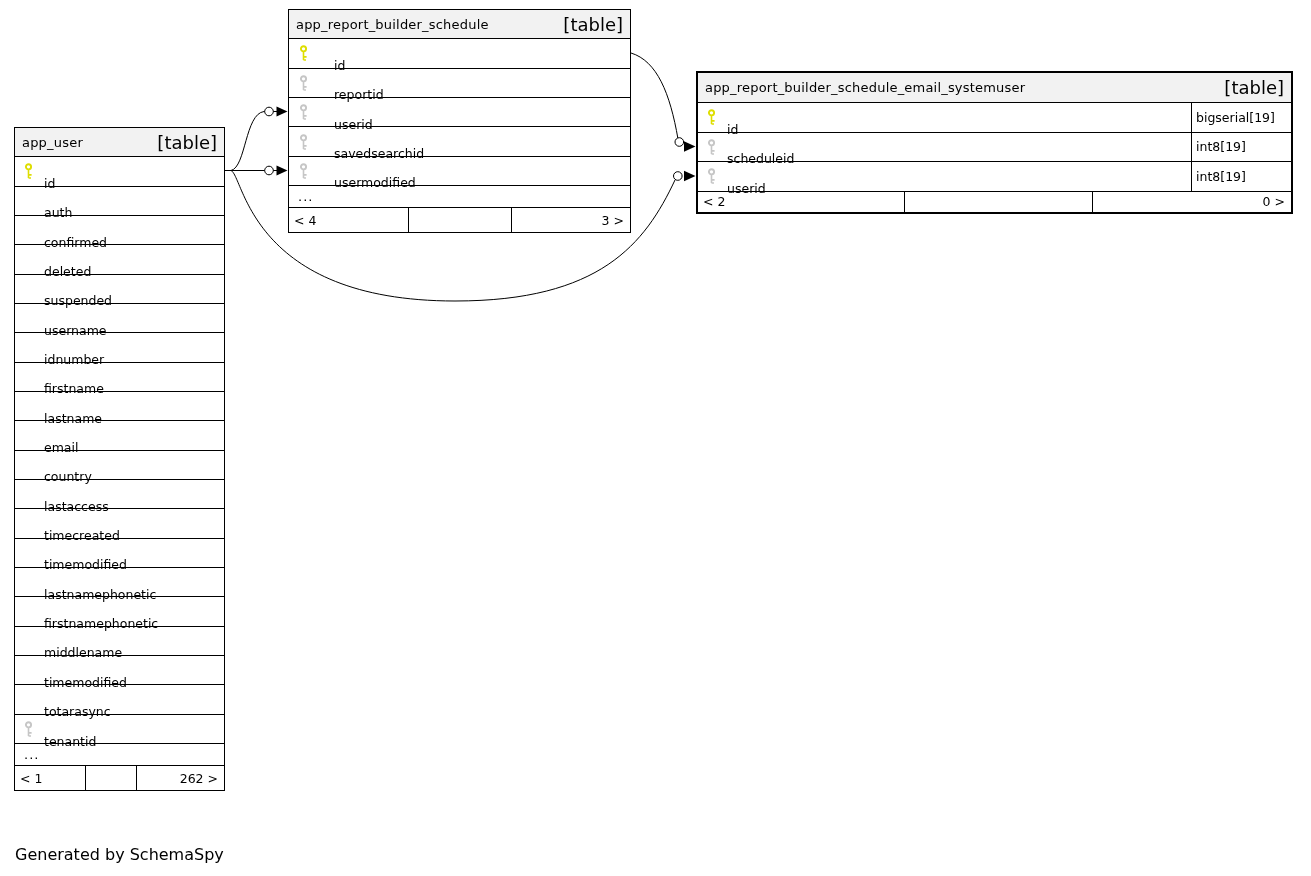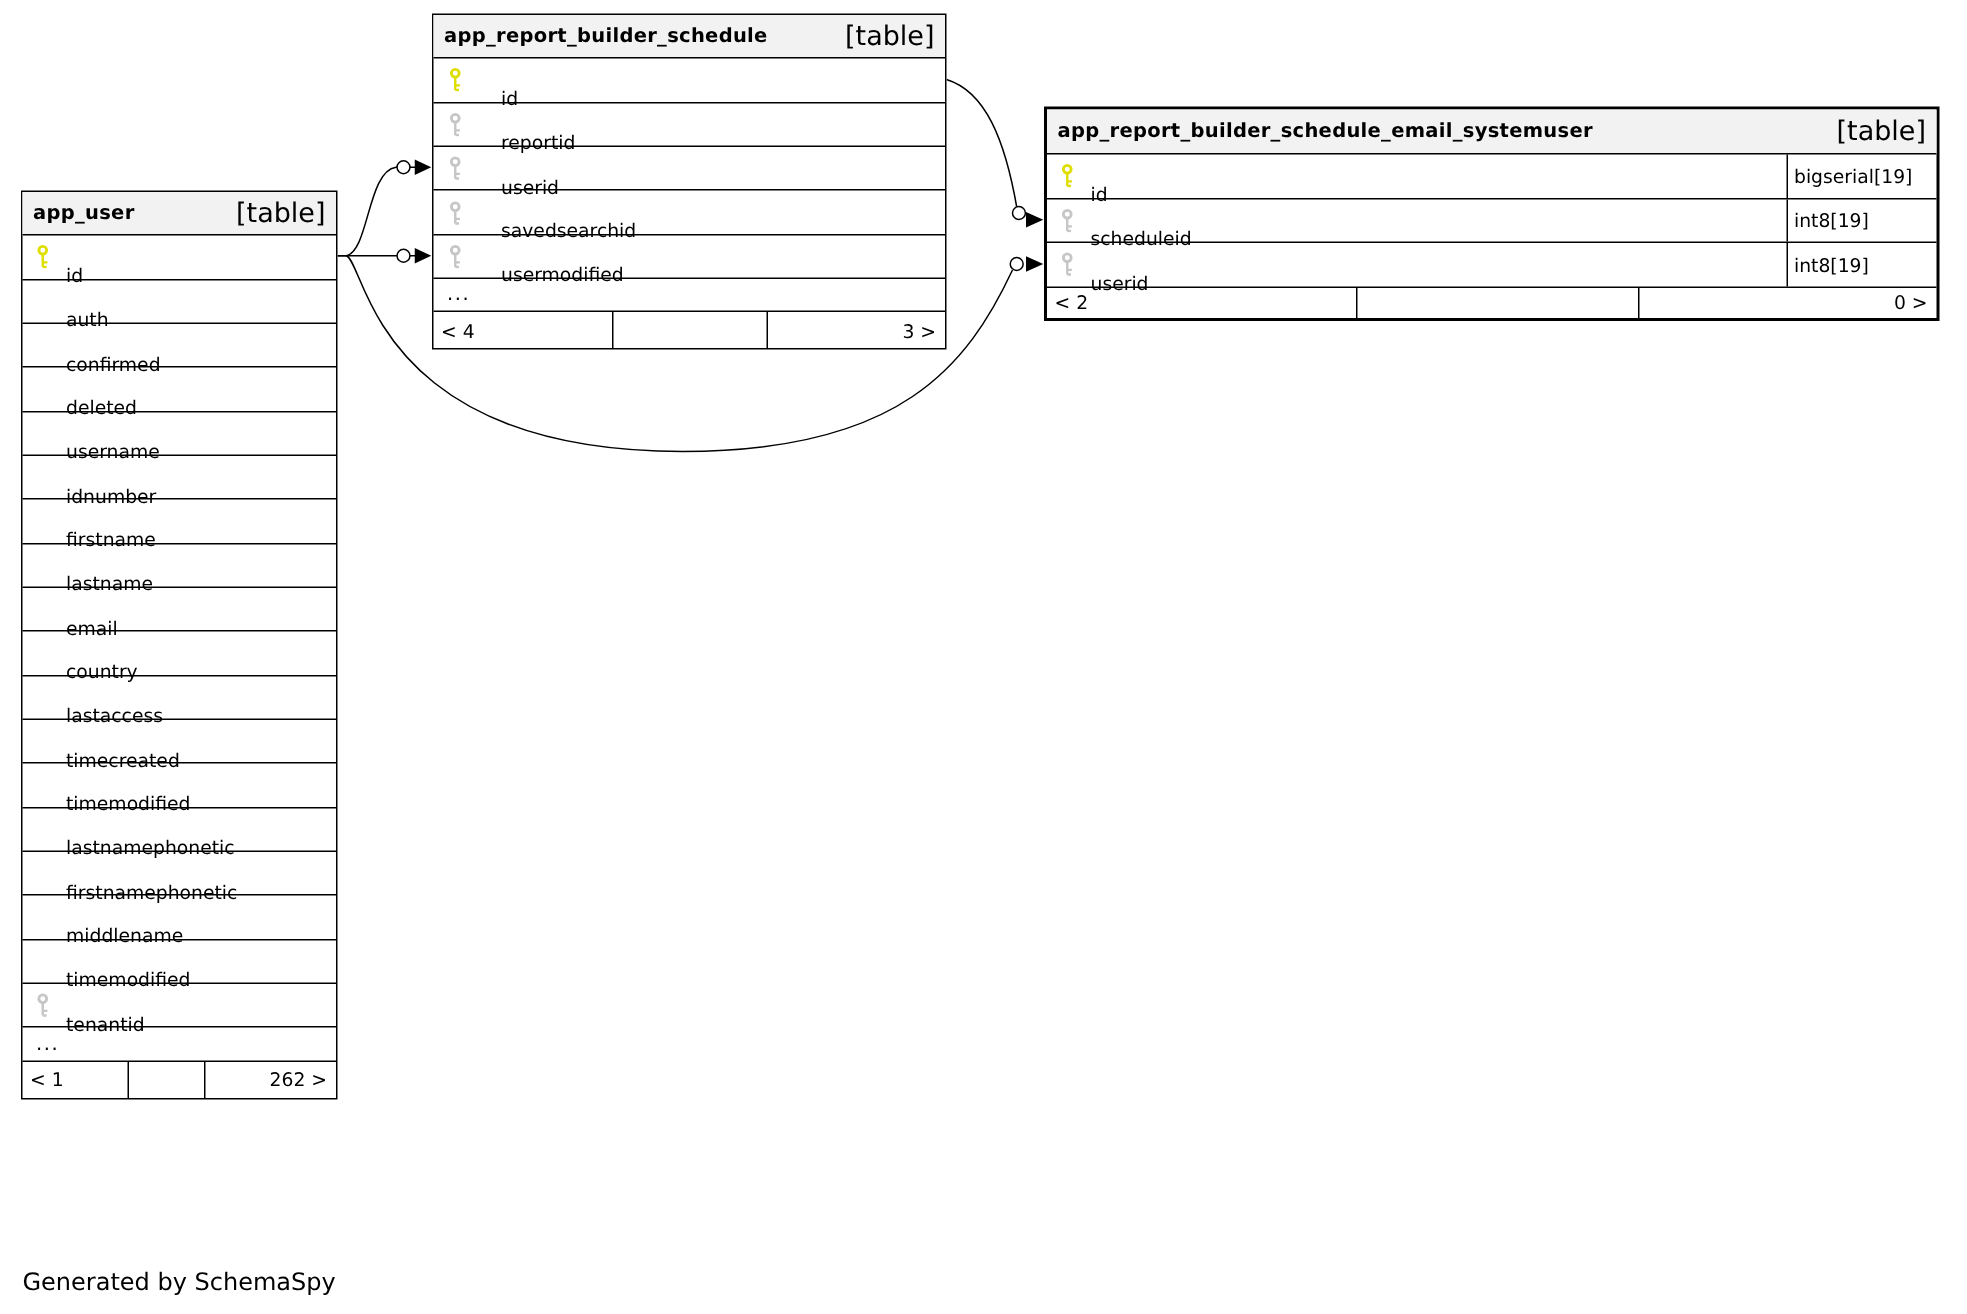--- a/index.html
+++ b/index.html
@@ -8,21 +8,21 @@
   .connectors{position:absolute;left:0;top:0;z-index:0;}
 
   .db-table{position:absolute;z-index:1;background:#fff;border:1px solid #000;
             box-sizing:border-box;--rh:29.35px;--hh:29.3px;}
   #tbl-0{left:14px;top:127px;width:211px;}
   #tbl-1{left:288px;top:9px;width:343px;}
   #tbl-2{left:696px;top:71px;width:597px;border-width:2px;--rh:29.5px;--hh:30px;}
 
   .thead{height:calc(var(--hh) - 1px);border-bottom:1px solid #000;background:#f2f2f2;
          display:flex;align-items:center;justify-content:space-between;padding:0 7px;}
-  .tname{font-weight:bold;font-size:13px;letter-spacing:.2px;}
+  .tname{font-weight:normal;font-size:13px;letter-spacing:.2px;}
   .badge{font-weight:normal;font-size:18px;}
 
   .db-row{height:calc(var(--rh) - 1px);border-bottom:1px solid #000;display:flex;
           align-items:center;padding-left:9px;font-size:12.5px;}
   #tbl-1 .db-row{padding-left:10px;}
   .keyslot{width:20px;display:flex;align-items:center;flex:0 0 auto;}
   #tbl-1 .keyslot{width:35px;}
   .colname{white-space:nowrap;margin-top:24px;}
   .type{margin-left:auto;width:100px;flex:0 0 auto;align-self:stretch;display:flex;
         align-items:center;border-left:1px solid #000;padding-left:4px;box-sizing:border-box;
@@ -90,20 +90,24 @@
       <div class="db-row">
         <span class="keyslot"></span>
         <span class="colname">confirmed</span>
       </div>
       <div class="db-row">
         <span class="keyslot"></span>
         <span class="colname">deleted</span>
       </div>
       <div class="db-row">
         <span class="keyslot"></span>
+        <span class="colname">suspended</span>
+      </div>
+      <div class="db-row">
+        <span class="keyslot"></span>
         <span class="colname">username</span>
       </div>
       <div class="db-row">
         <span class="keyslot"></span>
         <span class="colname">idnumber</span>
       </div>
       <div class="db-row">
         <span class="keyslot"></span>
         <span class="colname">firstname</span>
       </div>
@@ -139,20 +143,24 @@
         <span class="keyslot"></span>
         <span class="colname">firstnamephonetic</span>
       </div>
       <div class="db-row">
         <span class="keyslot"></span>
         <span class="colname">middlename</span>
       </div>
       <div class="db-row">
         <span class="keyslot"></span>
         <span class="colname">timemodified</span>
+      </div>
+      <div class="db-row">
+        <span class="keyslot"></span>
+        <span class="colname">totarasync</span>
       </div>
       <div class="db-row">
         <span class="keyslot">
           <svg width="9" height="16" viewBox="0 0 9 16">
             <circle cx="4.5" cy="3.8" r="2.6" fill="#ffffff" stroke="#c6c6c6" stroke-width="1.9"></circle>
             <path d="M4.5 6.4 V15 M4.5 11.9 H7.6 M4.5 15 H7" fill="none" stroke="#c6c6c6" stroke-width="1.6"></path>
           </svg>
         </span>
         <span class="colname">tenantid</span>
       </div>

